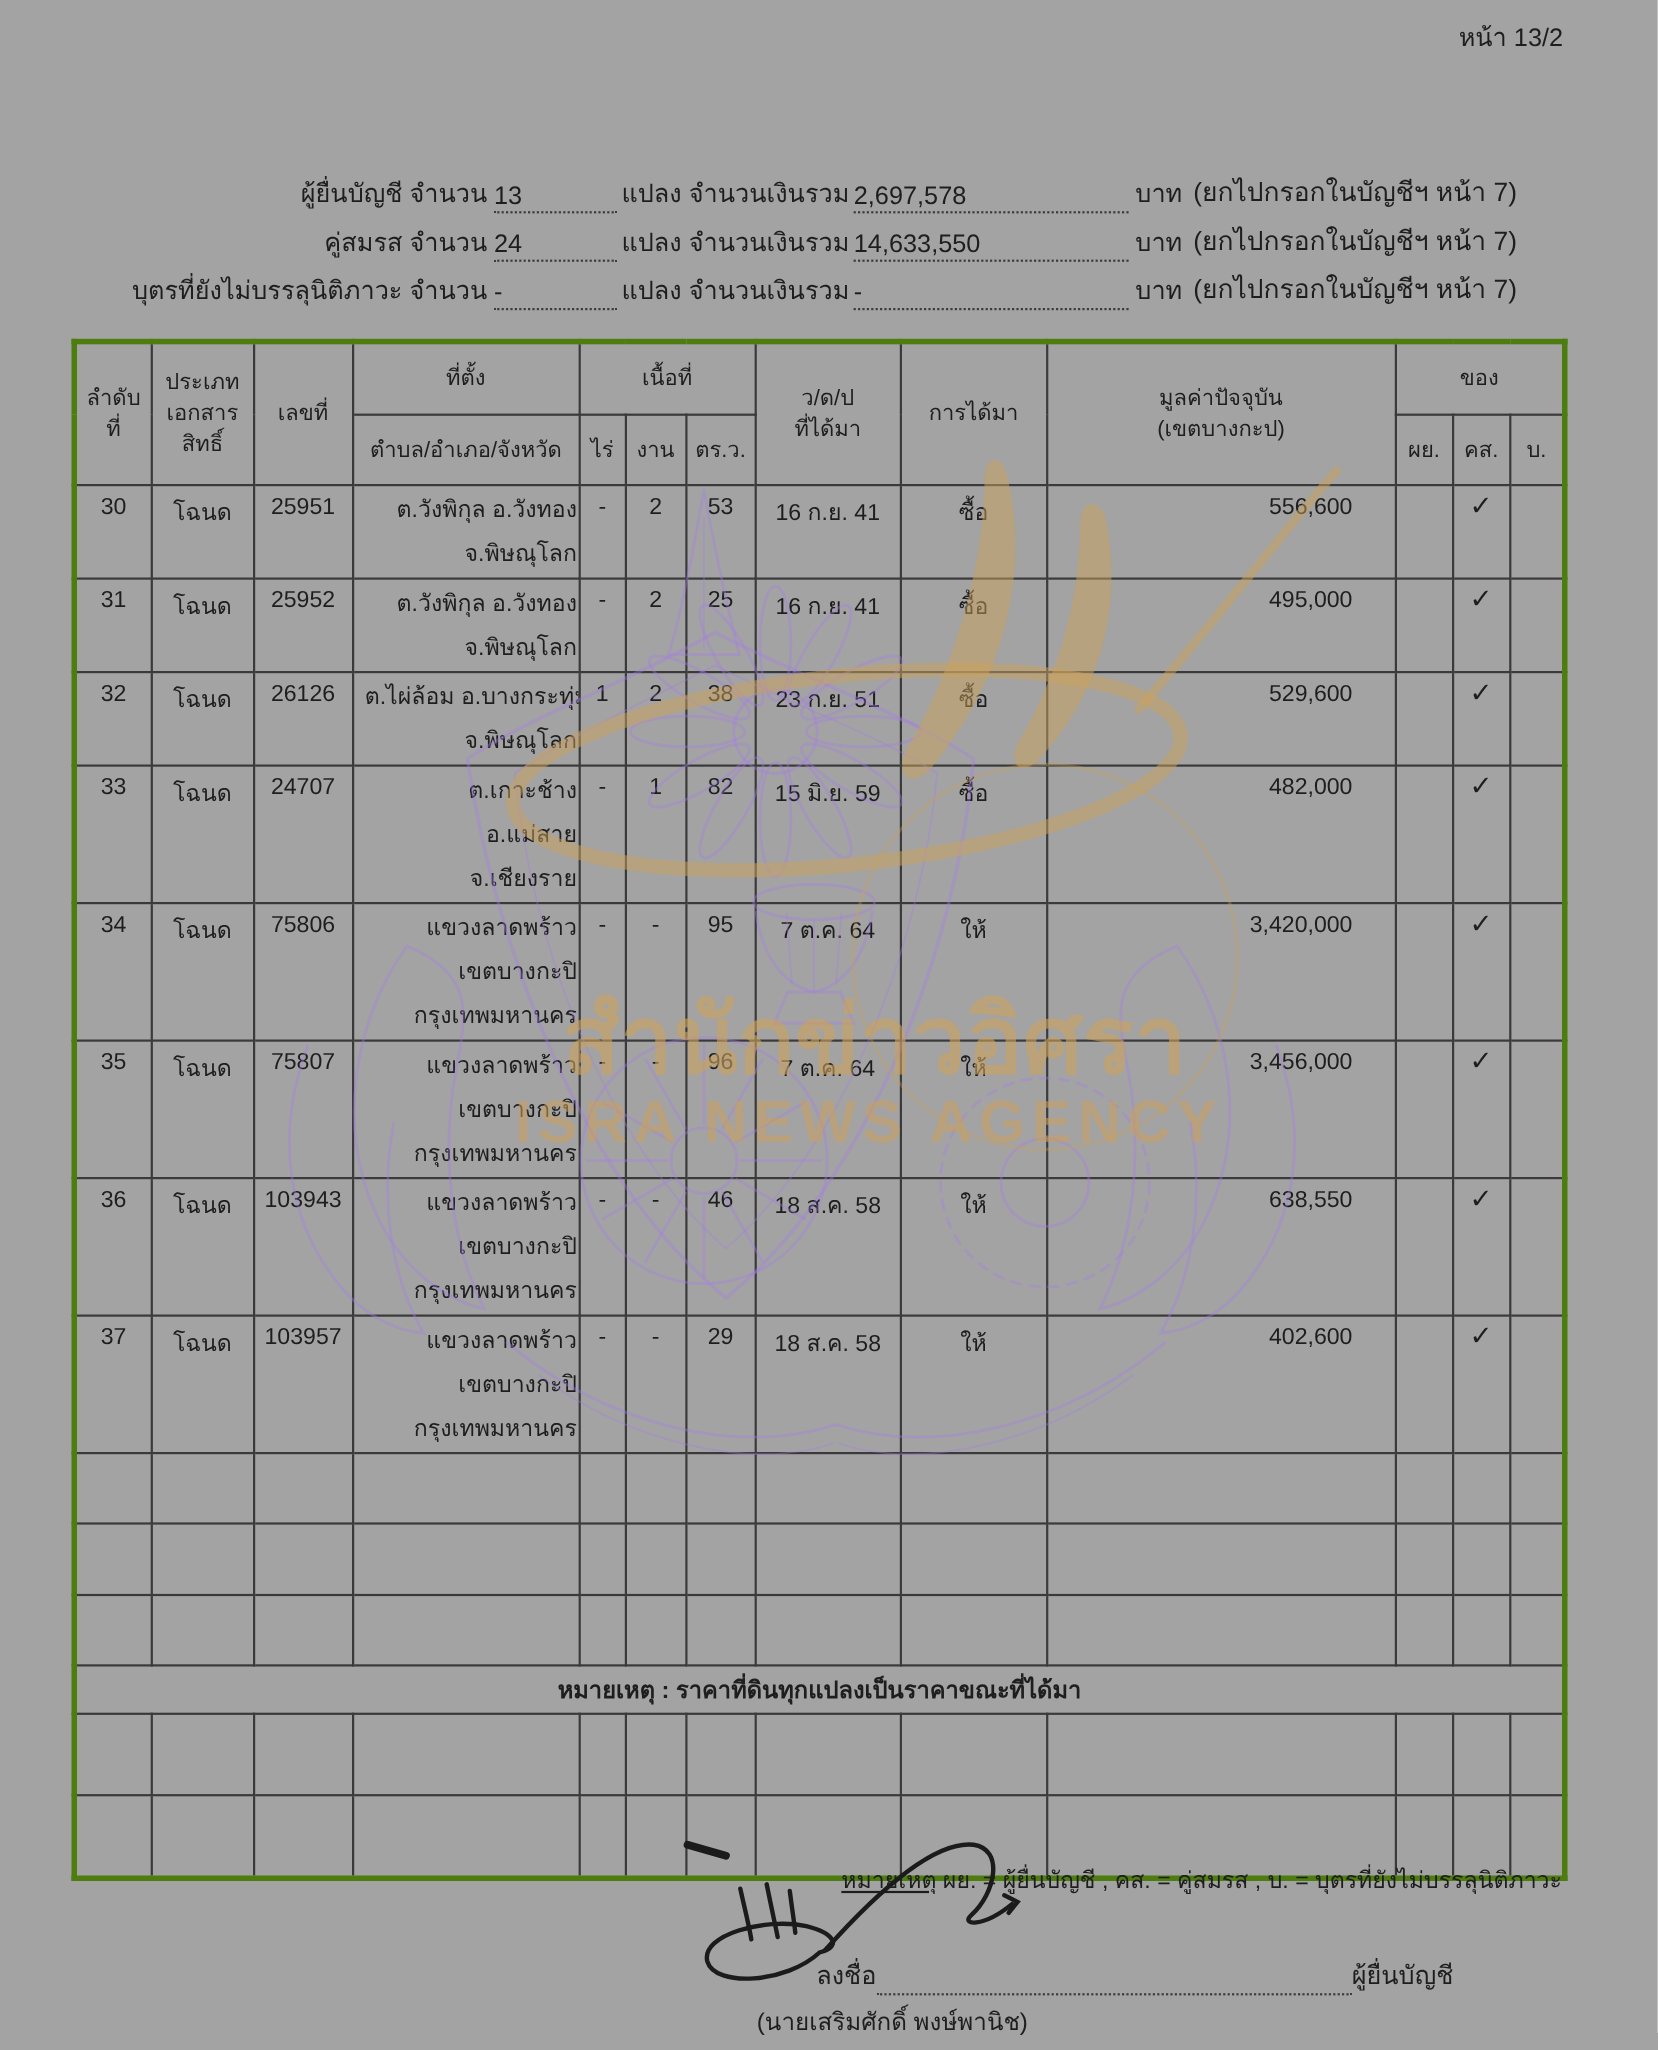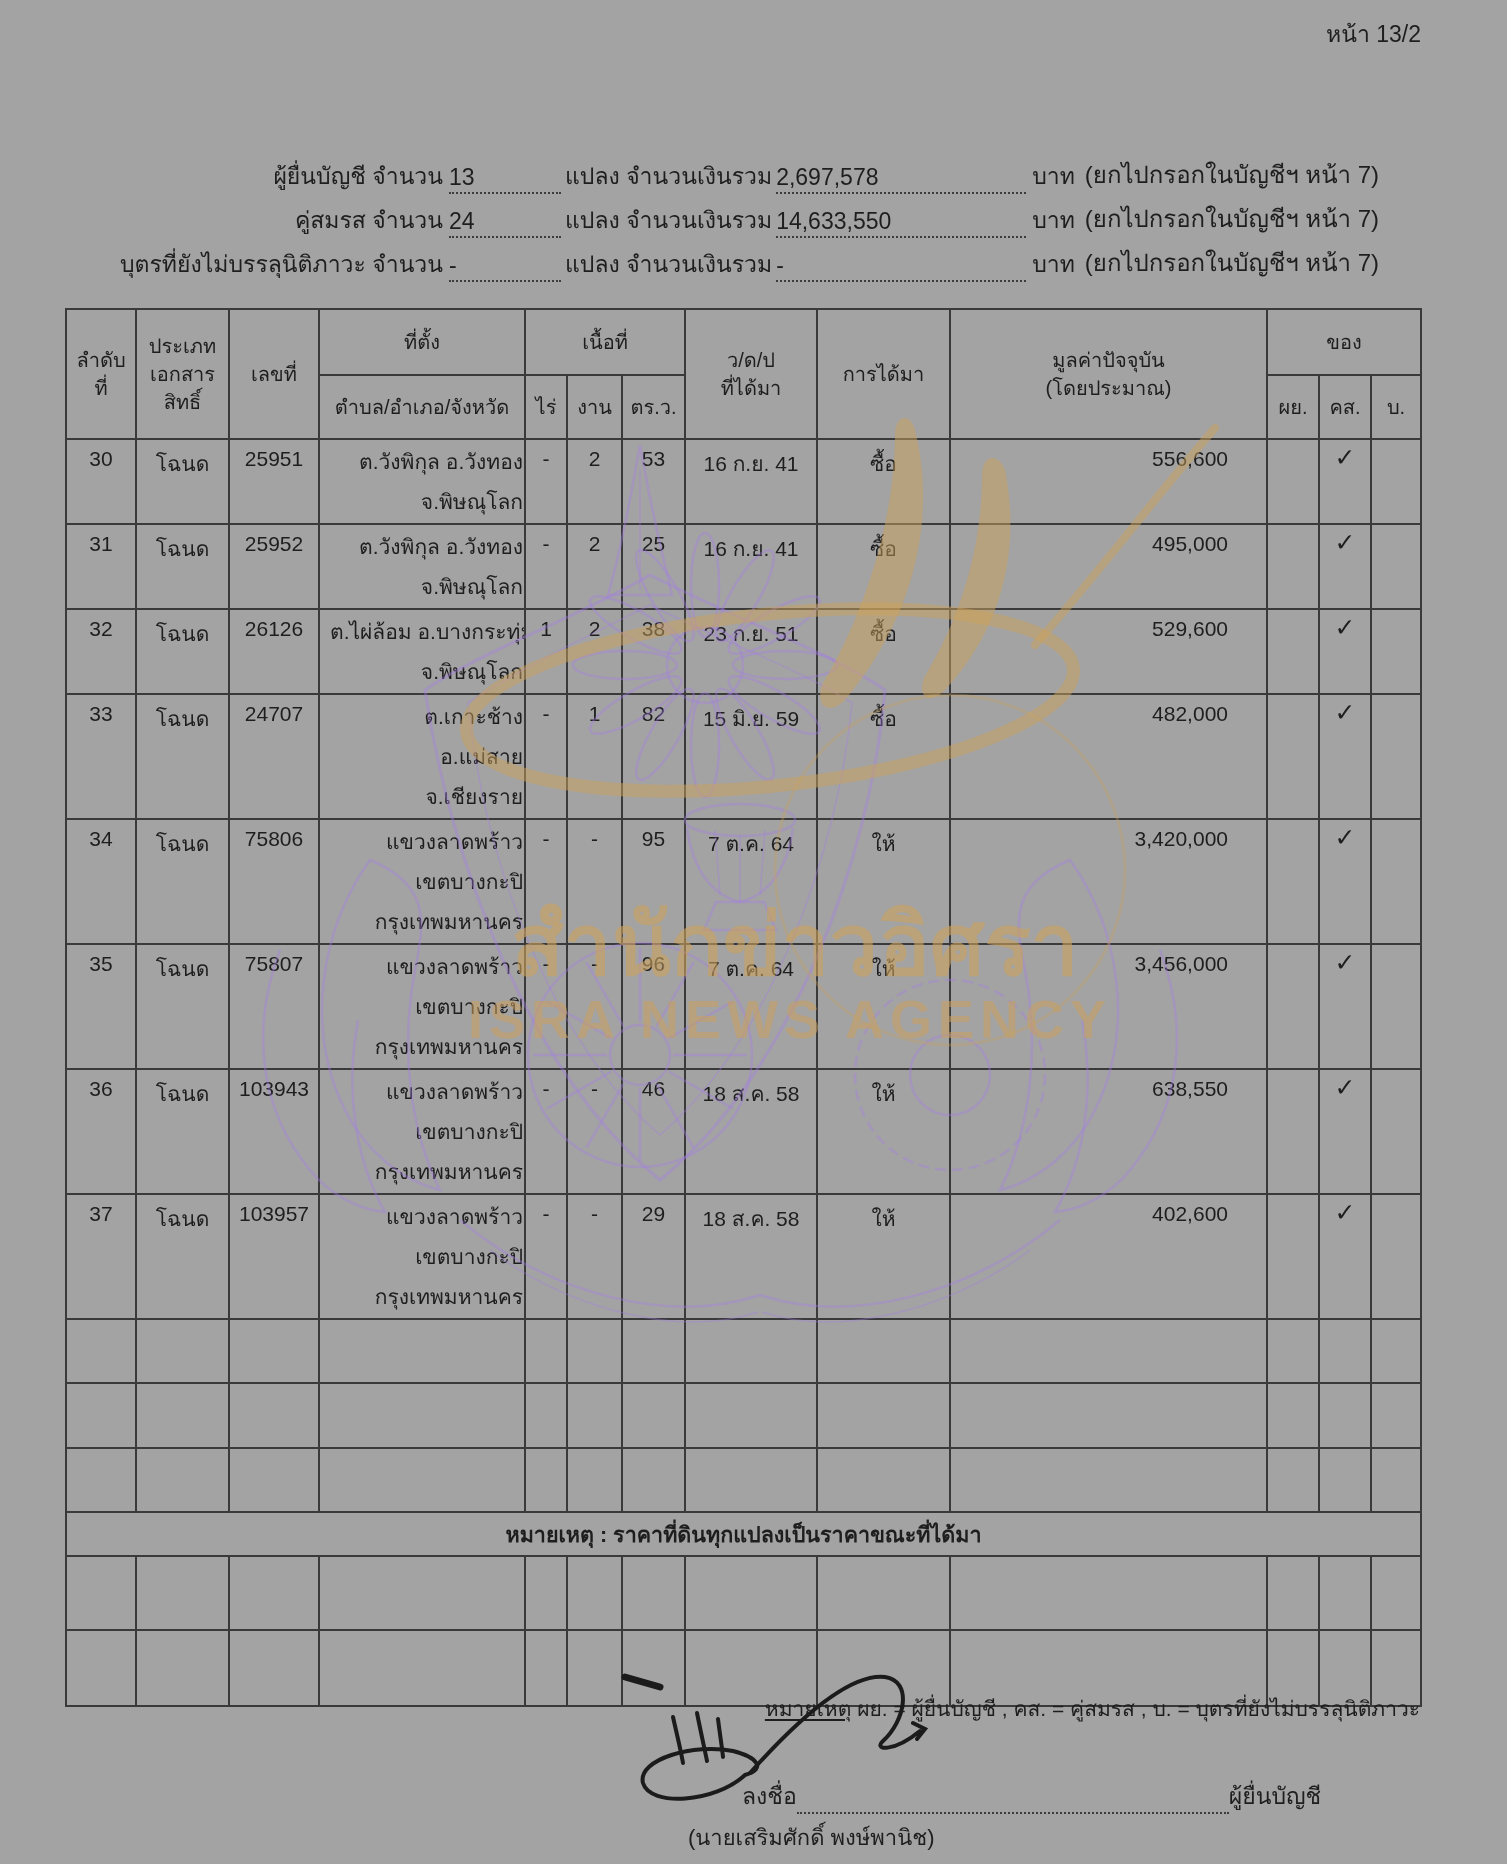--- a/index.html
+++ b/index.html
@@ -12,21 +12,21 @@
   .doc-title{position:absolute; top:92px; left:0; width:100%; text-align:center; font-size:23px; letter-spacing:.3px;}
   .summary{position:absolute; top:150px; left:51px; width:1380px;}
   .sum-row{display:flex; align-items:flex-end; height:44px; font-size:23px; white-space:nowrap;}
   .sum-prefix{display:inline-block; width:392px; text-align:right; padding-right:2px;}
   .dotfield{display:inline-block; border-bottom:2.5px dotted #3c3c3c; text-align:left; padding-bottom:1px;}
   .f-count{width:112px; margin:0 4px;}
   .f-amount{width:250px; margin:0 4px;}
   .sum-note{margin-left:10px; font-size:24px;}
   .baht{margin-left:2px;}
 
-  table.land{position:absolute; left:65px; top:308px; width:1355px; border-collapse:collapse; table-layout:fixed; border:1px solid #4d7c0f;}
+  table.land{position:absolute; left:65px; top:308px; width:1355px; border-collapse:collapse; table-layout:fixed; border:5px solid #4d7c0f;}
   table.land th, table.land td{border:2px solid #3a3a3a;}
   thead tr.h1{height:66px;}
   thead tr.h2{height:64px;}
   th{font-size:20px; font-weight:500; text-align:center; vertical-align:middle; line-height:1.4; padding:2px;}
   .pre{white-space:pre-line;}
   td{vertical-align:top; font-size:21px; padding-top:7px; overflow:hidden;}
   .c-center{text-align:center;}
   .c-loc{text-align:right; padding-left:10px; padding-top:2px;}
   .loc-line{line-height:40px; white-space:nowrap;}
   .c-value{text-align:right; padding-right:38px;}
@@ -99,21 +99,21 @@
         <th rowspan="2" class="pre">ประเภท
 เอกสาร
 สิทธิ์</th>
         <th rowspan="2">เลขที่</th>
         <th>ที่ตั้ง</th>
         <th colspan="3">เนื้อที่</th>
         <th rowspan="2" class="pre">ว/ด/ป
 ที่ได้มา</th>
         <th rowspan="2">การได้มา</th>
         <th rowspan="2" class="pre">มูลค่าปัจจุบัน
-(โดยประมาณ)</th>
+(เขตบางกะป)</th>
         <th colspan="3">ของ</th>
       </tr>
       <tr class="h2">
         <th>ตำบล/อำเภอ/จังหวัด</th>
         <th>ไร่</th>
         <th>งาน</th>
         <th>ตร.ว.</th>
         <th>ผย.</th>
         <th>คส.</th>
         <th>บ.</th>

